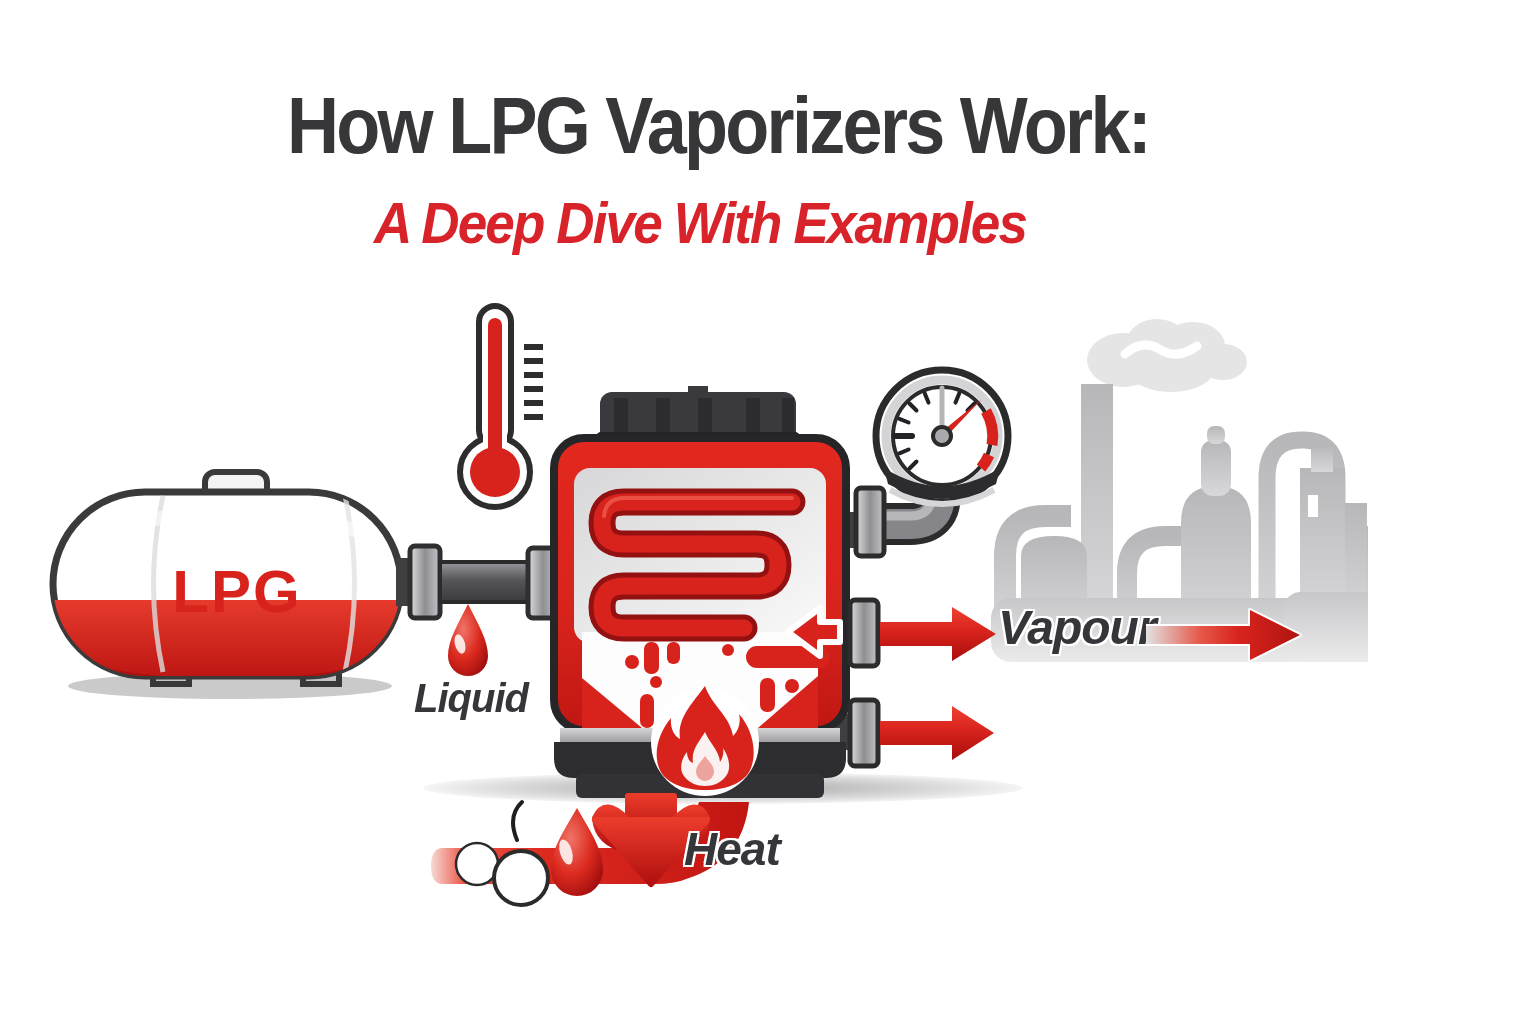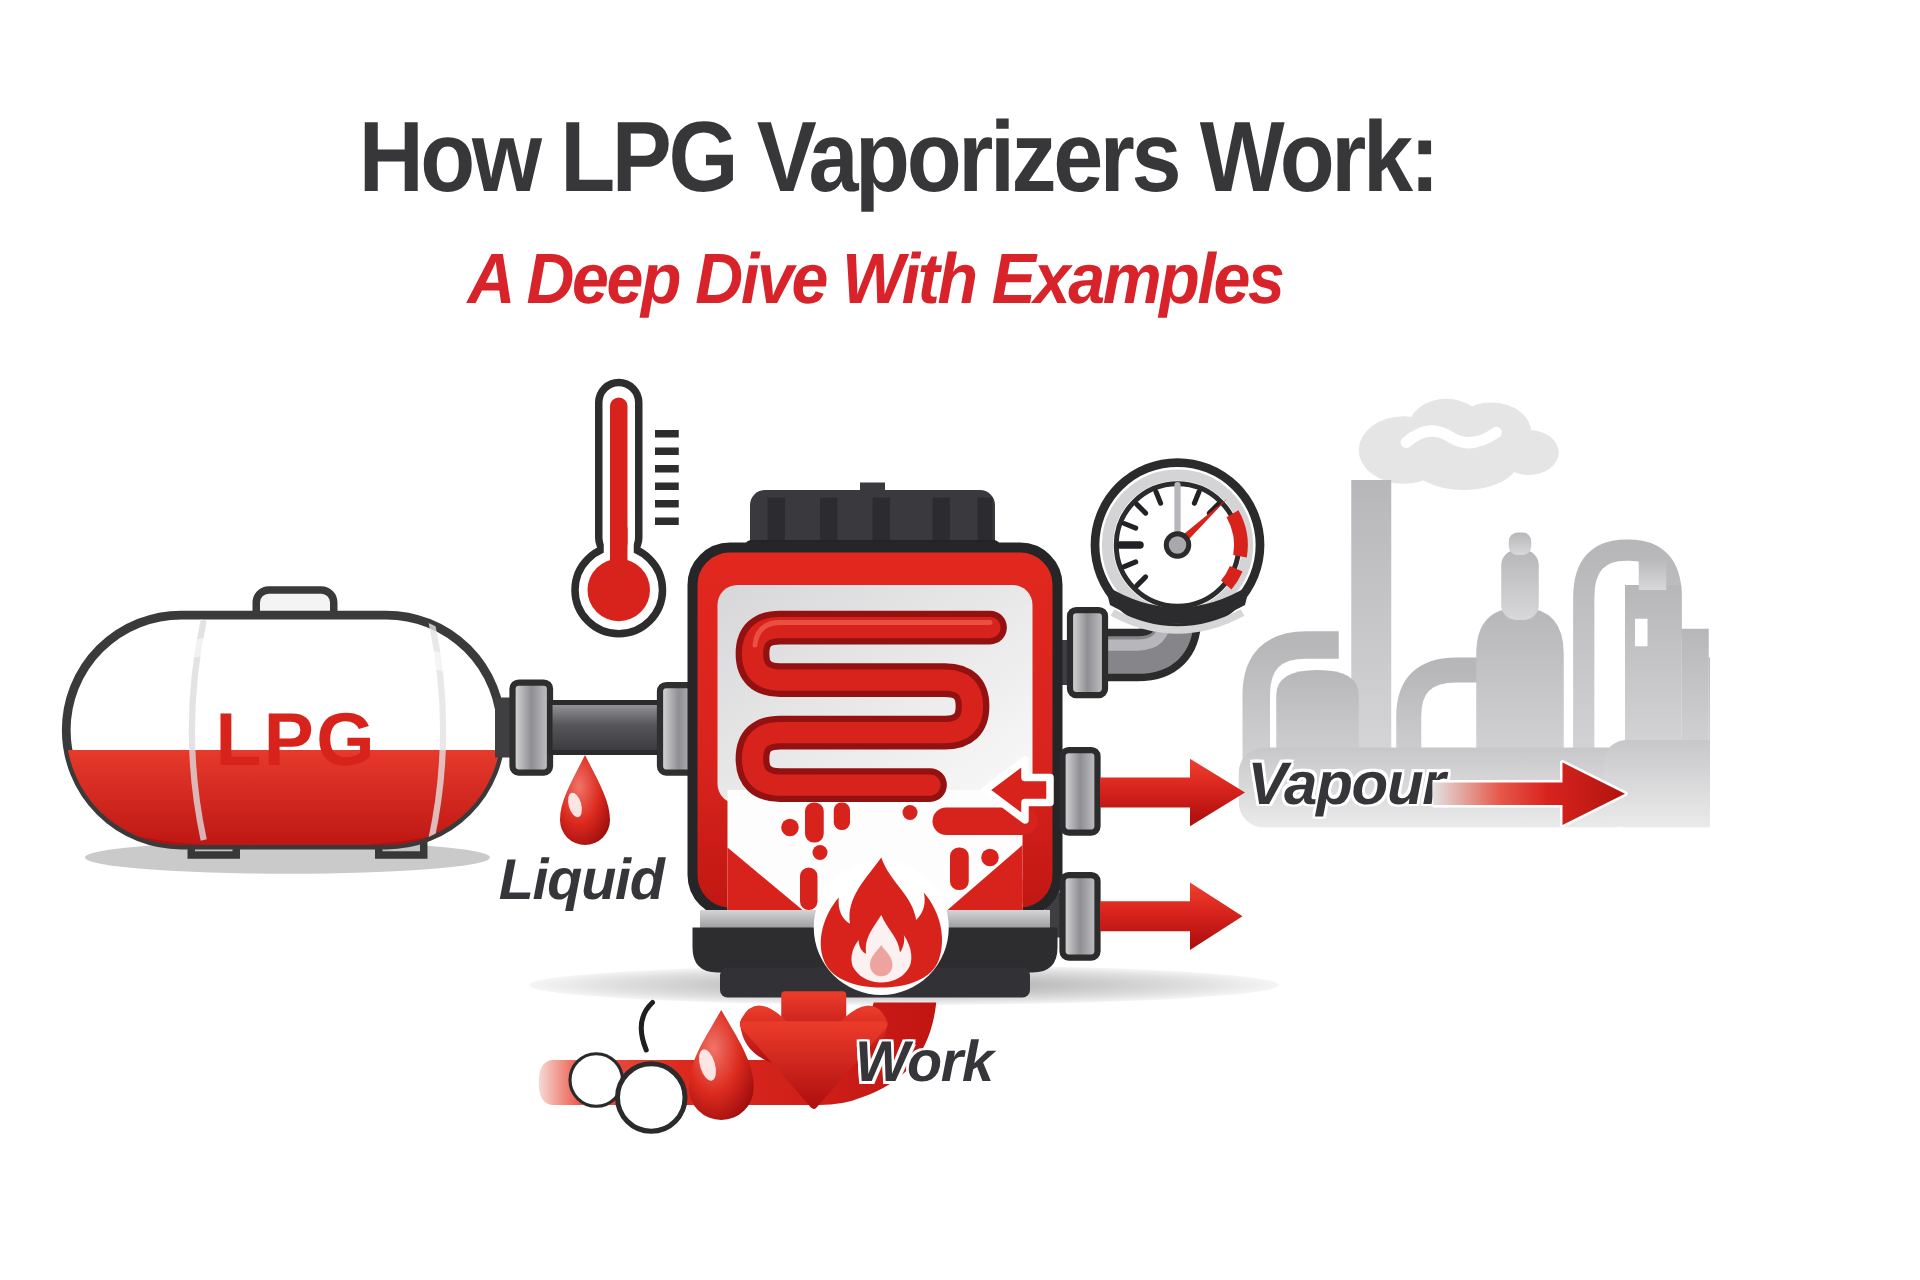--- a/index.html
+++ b/index.html
@@ -327,29 +327,29 @@
       <path d="M152,40 C138,64 126,82 126,102 A26,26 0 0 0 178,102 C178,82 166,64 152,40 Z" fill="url(#dropG)"></path>
       <ellipse cx="141" cy="84" rx="6" ry="13" fill="#ffffff" opacity=".85" transform="rotate(-16,141,84)"></ellipse>
     </g>
     <g>
       <circle cx="52" cy="96" r="21" fill="#fff" stroke="#2a2a2a" stroke-width="2.5"></circle>
       <circle cx="96" cy="110" r="27" fill="#fff" stroke="#2b2b2b" stroke-width="4"></circle>
       <path d="M92,72 Q82,48 97,34" stroke="#1f1f1f" stroke-width="4" fill="none" stroke-linecap="round"></path>
     </g>
   </svg>
 
-  <div class="abs flow-label" style="left:684px;top:822px;font-size:46px">Work</div>
+  <div class="abs flow-label" style="left:684px;top:822px;font-size:46px">Heat</div>
 
   <svg class="abs" style="left:436px;top:598px" width="64" height="88" viewBox="0 0 64 88">
     <defs>
       <radialGradient id="dropG2" cx=".38" cy=".35" r=".75">
         <stop offset="0" stop-color="#f07468"></stop>
           <stop offset=".55" stop-color="#dc2a1e"></stop>
           <stop offset="1" stop-color="#9d0d0d"></stop>
       </radialGradient>
     </defs>
     <path d="M32,6 C22,26 12,42 12,58 A20,20 0 0 0 52,58 C52,42 42,26 32,6 Z" fill="url(#dropG2)"></path>
     <ellipse cx="24" cy="46" rx="5" ry="10" fill="#ffffff" opacity=".85" transform="rotate(-16,24,46)"></ellipse>
   </svg>
 
-  <div class="abs flow-label" style="left:399px;top:676px;font-size:46px">Liquid</div>
+  <div class="abs flow-label" style="left:414px;top:676px;font-size:40px">Liquid</div>
 
 </div>
 
 </body></html>

